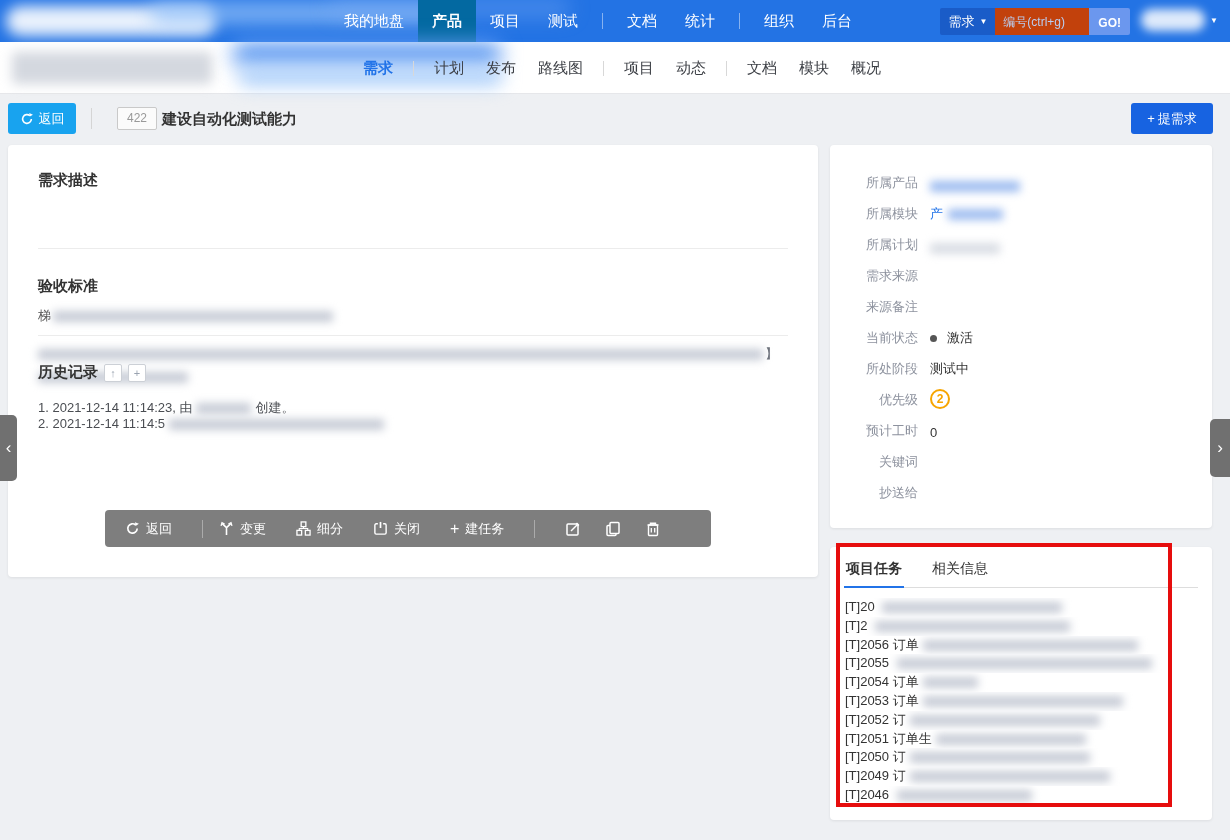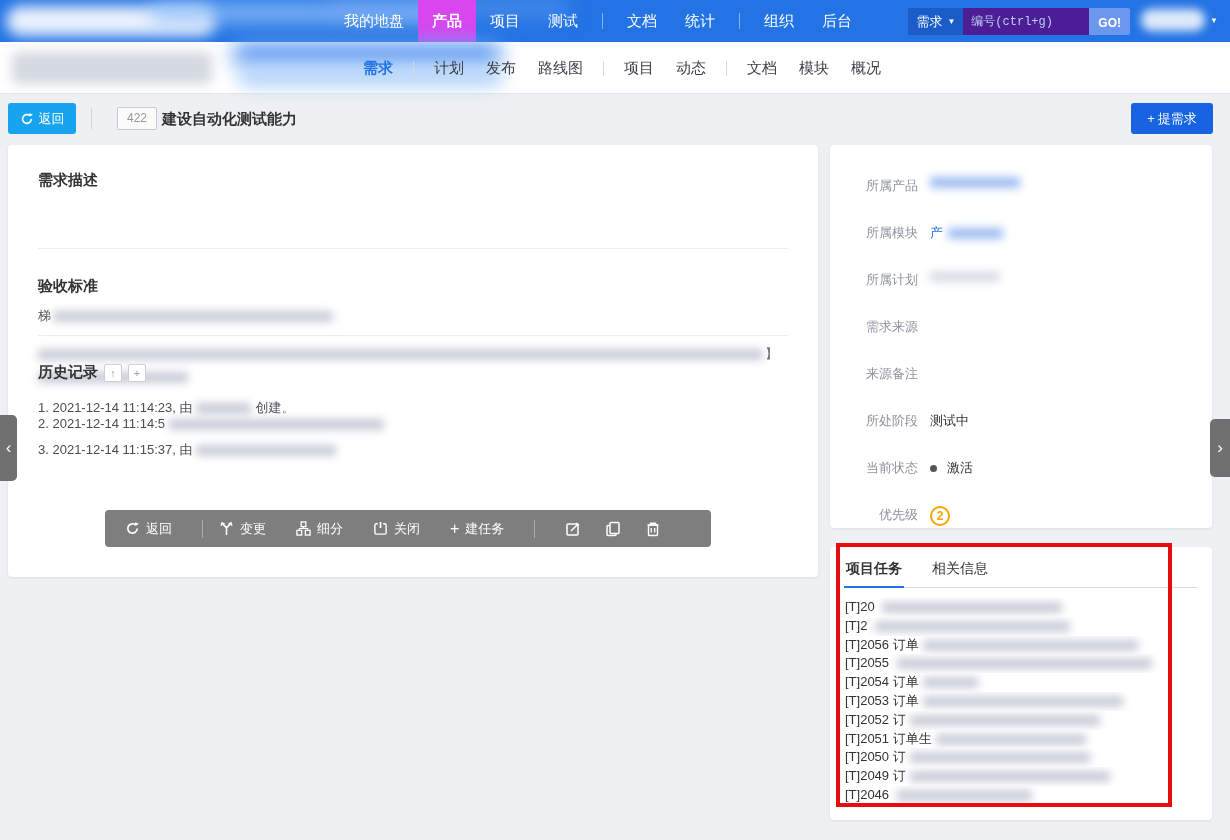--- a/index.html
+++ b/index.html
@@ -6,26 +6,26 @@
   body { font-family:"Liberation Sans", sans-serif; }
   #app { position:relative; width:1230px; height:840px; background:#eef0f3; overflow:hidden; font-size:13px; color:#333; }
 
   
   .topnav { position:absolute; left:0; top:0; width:1230px; height:42px; background:#2373e4; }
   .logo-blur1 { position:absolute; left:6px; top:6px; width:210px; height:30px; background:rgba(255,255,255,0.9); border-radius:16px; filter:blur(7px); }
   .logo-blur2 { position:absolute; left:150px; top:2px; width:300px; height:22px; background:rgba(150,195,250,0.75); border-radius:12px; filter:blur(9px); }
   .logo-blur3 { position:absolute; left:330px; top:0px; width:240px; height:16px; background:rgba(120,170,245,0.5); border-radius:10px; filter:blur(10px); }
   .tn-menu { position:absolute; left:330px; top:0; height:42px; display:flex; align-items:stretch; }
   .tn-item { display:flex; align-items:center; padding:0 14px; color:#fff; font-size:15px; cursor:pointer; text-decoration:none; }
-  .tn-item.active { background:#d946ef; font-weight:bold; }
+  .tn-item.active { background:#0369a1; font-weight:bold; }
   .tn-divider { width:1px; height:16px; background:rgba(255,255,255,0.45); align-self:center; margin:0 10px; }
   .tn-search { position:absolute; right:100px; top:8px; height:27px; display:flex; align-items:stretch; font-size:13px; }
   .tn-search .type-btn { background:#1a5cc8; color:#fff; display:flex; align-items:center; padding:0 8px; border-radius:2px 0 0 2px; cursor:pointer; }
   .tn-search .type-btn .caret { font-size:8px; margin-left:5px; }
-  .tn-search input { width:126px; border:none; outline:none; background:#4c1d95; color:#e3ecfb; padding:0 8px; font-size:12px; font-family:Liberation Mono, monospace; }
+  .tn-search input { width:94px; border:none; outline:none; background:#c2410c; color:#e3ecfb; padding:0 8px; font-size:12px; font-family:Liberation Sans, sans-serif; }
   .tn-search input::placeholder { color:#b9cef2; }
   .tn-search .go-btn { background:#6b97ee; color:#fff; border:none; font-weight:bold; font-size:12px; padding:8px 9px; border-radius:0 2px 2px 0; cursor:pointer; font-family:inherit; }
   .tn-user { position:absolute; right:12px; top:9px; display:flex; align-items:center; cursor:pointer; }
   .tn-user .user-blur { width:64px; height:22px; background:rgba(255,255,255,0.85); border-radius:11px; filter:blur(5px); }
   .tn-user .caret { color:#fff; font-size:8px; margin-left:5px; }
 
   
   .subnav { position:absolute; left:0; top:42px; width:1230px; height:52px; background:#fff; border-bottom:1px solid #e6e7ea; }
   .sn-blur-gray { position:absolute; left:12px; top:10px; width:200px; height:32px; background:#d4d8df; border-radius:4px; filter:blur(6px); }
   .sn-blur-blue1 { position:absolute; left:232px; top:0px; width:270px; height:24px; background:#5f9bf2; border-radius:12px; filter:blur(10px); }
@@ -70,21 +70,21 @@
 
   
   .side-card1 { left:830px; top:145px; width:382px; height:383px; }
   .side-card2 { left:830px; top:547px; width:382px; height:273px; }
   .tabs { display:flex; gap:26px; padding:13px 0 0 0; margin:0 14px; border-bottom:1px solid #ddd; }
   .tab { font-size:14px; color:#333; padding:0 2px 9px 2px; cursor:pointer; position:relative; }
   .tab.active { font-weight:bold; }
   .tab.active::after { content:""; position:absolute; left:0; right:0; bottom:-1px; height:2px; background:#2173e8; }
 
   .fields { padding:16px 22px 0 22px; }
-  .frow { display:flex; align-items:flex-start; height:31px;margin-top:16px; }
+  .frow { display:flex; align-items:flex-end; height:31px; }
   .flabel { width:66px; text-align:right; color:#8d929e; flex-shrink:0; }
   .fvalue { margin-left:12px; color:#333; display:flex; align-items:center; gap:5px; }
   .fvalue .link { color:#2173e8; }
   .status-dot { width:7px; height:7px; border-radius:50%; background:#555; display:inline-block; margin-right:5px; }
   .prio-circle { width:20px; height:20px; border:2px solid #f7a500; border-radius:50%; color:#f7a500; font-size:12px; font-weight:bold; display:flex; align-items:center; justify-content:center; }
 
   .task-list { padding:10px 14px 0 15px; font-size:13px; color:#333; }
   .task-line { height:18.8px; line-height:18.8px; white-space:nowrap; overflow:hidden; }
   .task-line .t-id { cursor:pointer; }
   .task-line .redact { margin-left:4px; }
@@ -196,23 +196,20 @@
       <span class="section-title" style="position:static;">历史记录</span>
       <button class="mini-btn"><span>↑</span></button>
       <button class="mini-btn"><span>+</span></button>
     </div>
     <div class="hist-item" style="top:254px;">
       <span>1. 2021-12-14 11:14:23, 由</span><span class="redact" style="width:55px; margin:0 4px;"></span><span>创建。</span>
     </div>
     <div class="hist-item" style="top:271px;">
       <span>2. 2021-12-14 11:14:5</span><span class="redact" style="width:215px; margin:0 4px;"></span><span></span>
     </div>
-    <div class="hist-item" style="top:296px;">
-      <span>3. 2021-12-14 11:15:37, 由</span><span class="redact" style="width:140px; margin:0 4px;"></span><span></span>
-    </div>
   </div>
 
   <div class="dark-toolbar">
     <button class="dt-item">
       <svg width="15" height="15" viewBox="0 0 16 16">
           <path d="M13 8a5 5 0 1 1-1.6-3.7" fill="none" stroke="#fff" stroke-width="1.8"></path>
           <path d="M10.6 1.2l.7 4 3.5-2.2z" fill="#fff"></path>
         </svg>
       <span>返回</span>
     </button>
@@ -291,29 +288,29 @@
       </div>
       <div class="frow">
         <span class="flabel">需求来源</span>
         <span class="fvalue"></span>
       </div>
       <div class="frow">
         <span class="flabel">来源备注</span>
         <span class="fvalue"></span>
       </div>
       <div class="frow">
+        <span class="flabel">当前状态</span>
+        <span class="fvalue">
+            <span class="status-dot"></span>
+            <span>激活</span>
+          </span>
+      </div>
+      <div class="frow">
         <span class="flabel">所处阶段</span>
         <span class="fvalue">测试中</span>
-      </div>
-      <div class="frow">
-        <span class="flabel">当前状态</span>
-        <span class="fvalue">
-            <span class="status-dot"></span>
-            <span>激活</span>
-          </span>
       </div>
       <div class="frow">
         <span class="flabel">优先级</span>
         <span class="fvalue">
             <span class="prio-circle">2</span>
           </span>
       </div>
       <div class="frow">
         <span class="flabel">预计工时</span>
         <span class="fvalue">0</span>

